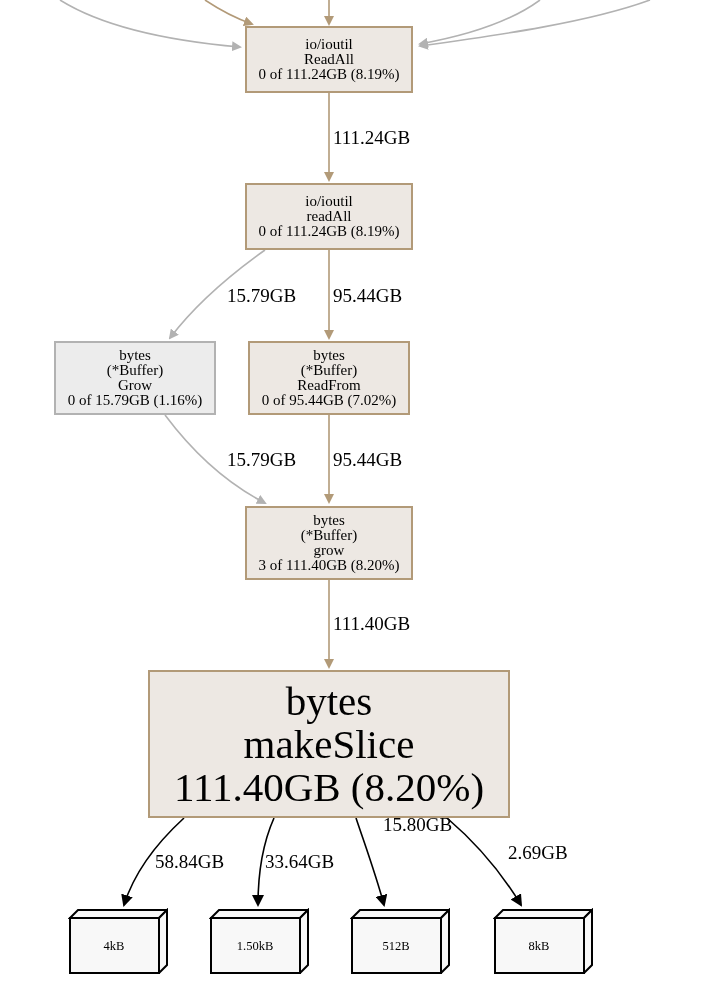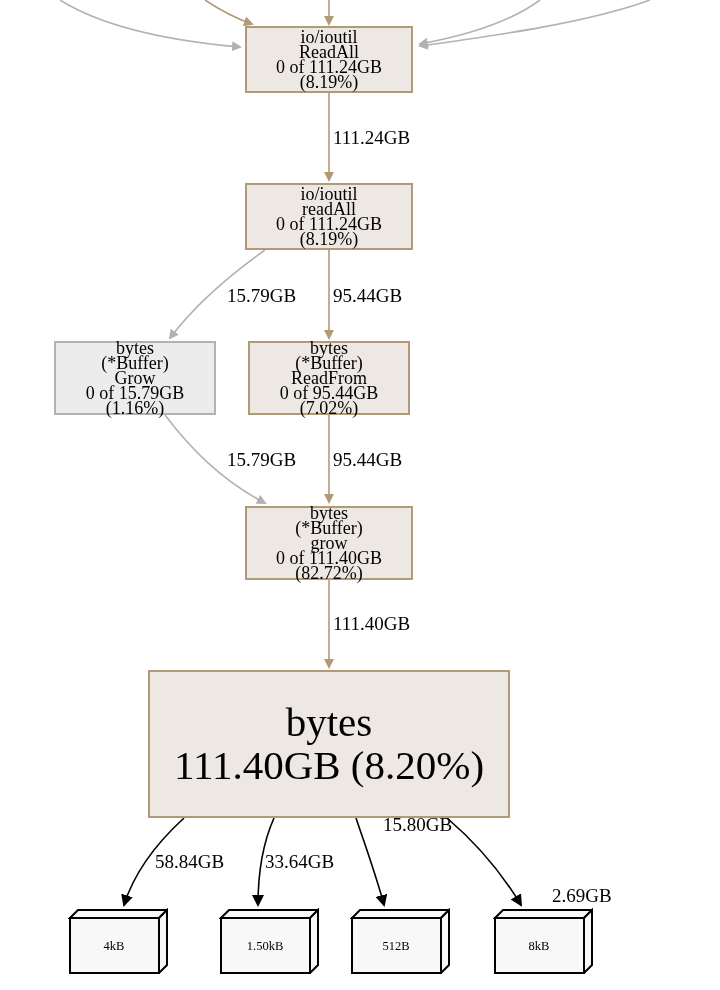--- a/index.html
+++ b/index.html
@@ -1,21 +1,21 @@
 <!DOCTYPE html>
 <html><head>
 <meta charset="utf-8">
 <style>
   html, body { margin: 0; padding: 0; background: #ffffff; }
   body { width: 720px; height: 990px; position: relative; overflow: hidden;
          font-family: "Liberation Serif", "DejaVu Serif", serif; color: #000; }
   svg.edges { position: absolute; left: 0; top: 0; }
   .node { position: absolute; box-sizing: border-box; display: flex; flex-direction: column;
           align-items: center; justify-content: center; text-align: center;
-          font-size: 18px; line-height: 15px; }
+          font-size: 15px; line-height: 15px; }
   .node.hot { background: #ede8e3; border: 2px solid #b29a78; }
   .node.cold { background: #ececec; border: 2px solid #b2b2b2; }
   .node.big { font-size: 41px; line-height: 43px; }
   .edge-label { position: absolute; font-size: 19px; line-height: 26px; white-space: nowrap; }
   .leaf { position: absolute; width: 100px; height: 66px; }
   .leaf-label { position: absolute; left: 0; top: 10px; width: 92px; height: 56px;
                 display: flex; align-items: center; justify-content: center; font-size: 12.5px; }
 </style>
 </head>
 <body>
@@ -80,48 +80,49 @@
   <span>bytes</span>
   <span>(*Buffer)</span>
   <span>ReadFrom</span>
   <span>0 of 95.44GB (7.02%)</span>
 </div>
 
 <div class="node hot" style="left:245px; top:506px; width:168px; height:74px;">
   <span>bytes</span>
   <span>(*Buffer)</span>
   <span>grow</span>
-  <span>0 of 111.40GB (82.72%)</span>
+  <span>3 of 111.40GB (8.20%)</span>
 </div>
 
 <div class="node hot big" style="left:148px; top:670px; width:362px; height:148px;">
   <span>bytes</span>
+  <span>makeSlice</span>
   <span>111.40GB (8.20%)</span>
 </div>
 
 <div class="edge-label" style="left:333px; top:125px;">111.24GB</div>
 <div class="edge-label" style="left:227px; top:283px;">15.79GB</div>
 <div class="edge-label" style="left:333px; top:283px;">95.44GB</div>
 <div class="edge-label" style="left:227px; top:447px;">15.79GB</div>
 <div class="edge-label" style="left:333px; top:447px;">95.44GB</div>
 <div class="edge-label" style="left:333px; top:611px;">111.40GB</div>
 <div class="edge-label" style="left:155px; top:849px;">58.84GB</div>
 <div class="edge-label" style="left:265px; top:849px;">33.64GB</div>
 <div class="edge-label" style="left:383px; top:812px;">15.80GB</div>
-<div class="edge-label" style="left:508px; top:883px;margin-left:44px;">2.69GB</div>
+<div class="edge-label" style="left:508px; top:840px;">2.69GB</div>
 
 <div class="leaf" style="left:68px; top:908px;">
   <svg width="100" height="66">
     <path d="M2,10 L10,2 L99,2 L91,10 Z" fill="#f8f8f8" stroke="#000" stroke-width="2"></path>
     <path d="M91,10 L99,2 L99,57 L91,65 Z" fill="#f8f8f8" stroke="#000" stroke-width="2"></path>
     <rect x="2" y="10" width="89" height="55" fill="#f8f8f8" stroke="#000" stroke-width="2"></rect>
   </svg>
   <div class="leaf-label">4kB</div>
 </div>
-<div class="leaf" style="left:219px; top:908px;">
+<div class="leaf" style="left:209px; top:908px;">
   <svg width="100" height="66">
     <path d="M2,10 L10,2 L99,2 L91,10 Z" fill="#f8f8f8" stroke="#000" stroke-width="2"></path>
     <path d="M91,10 L99,2 L99,57 L91,65 Z" fill="#f8f8f8" stroke="#000" stroke-width="2"></path>
     <rect x="2" y="10" width="89" height="55" fill="#f8f8f8" stroke="#000" stroke-width="2"></rect>
   </svg>
   <div class="leaf-label">1.50kB</div>
 </div>
 <div class="leaf" style="left:350px; top:908px;">
   <svg width="100" height="66">
     <path d="M2,10 L10,2 L99,2 L91,10 Z" fill="#f8f8f8" stroke="#000" stroke-width="2"></path>

